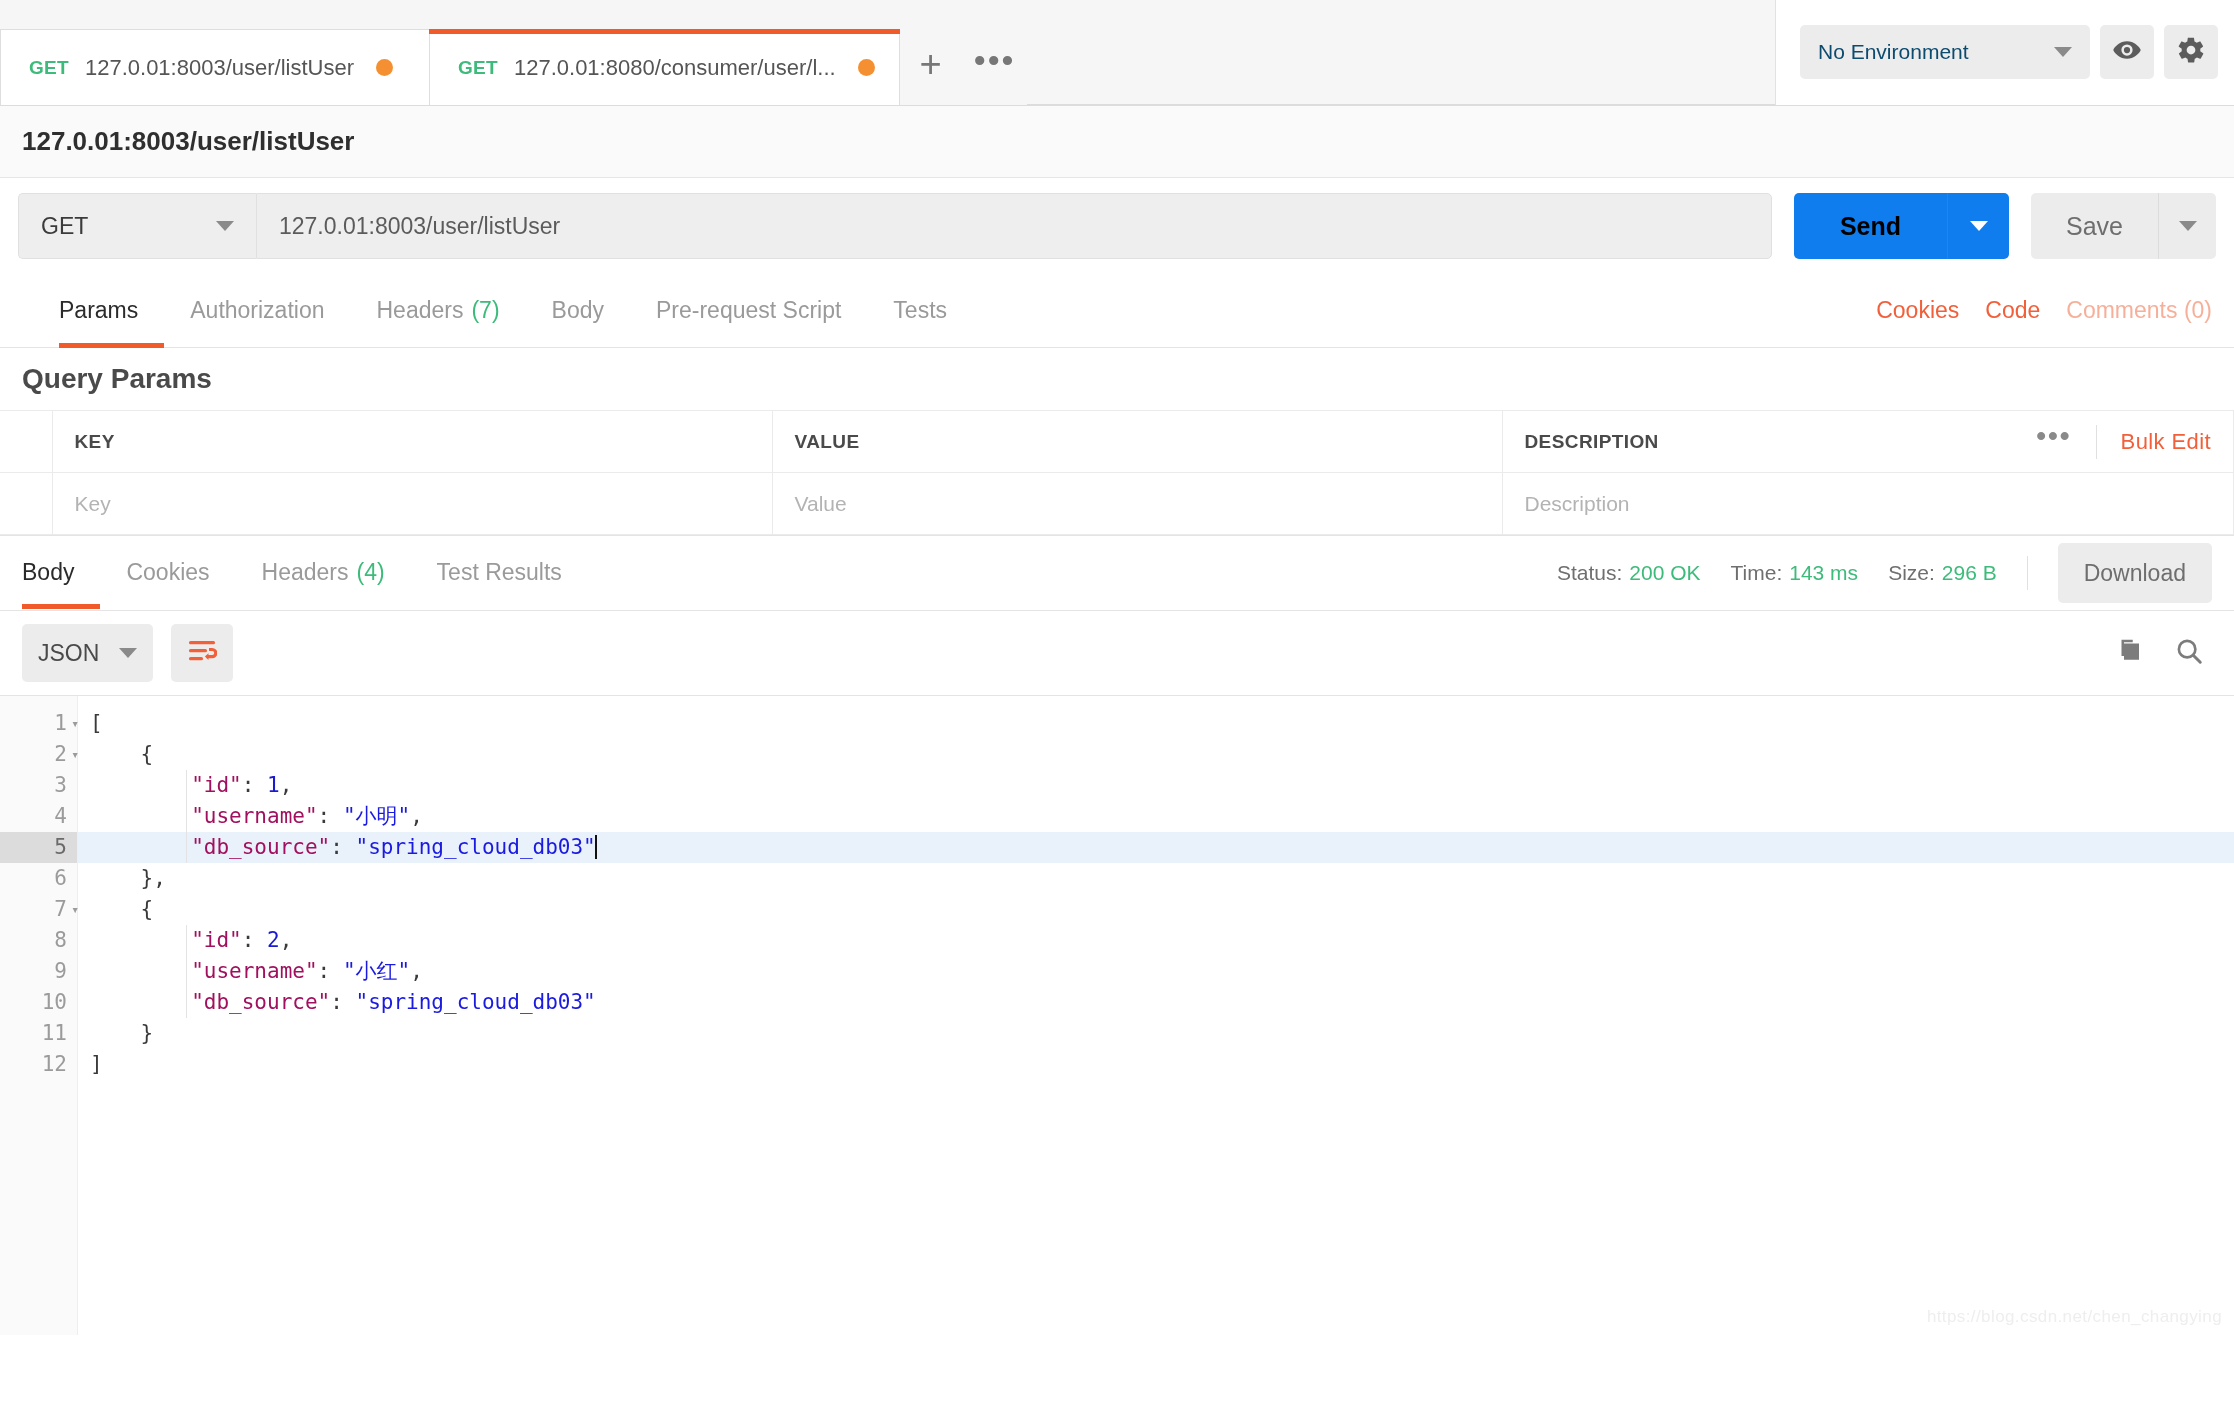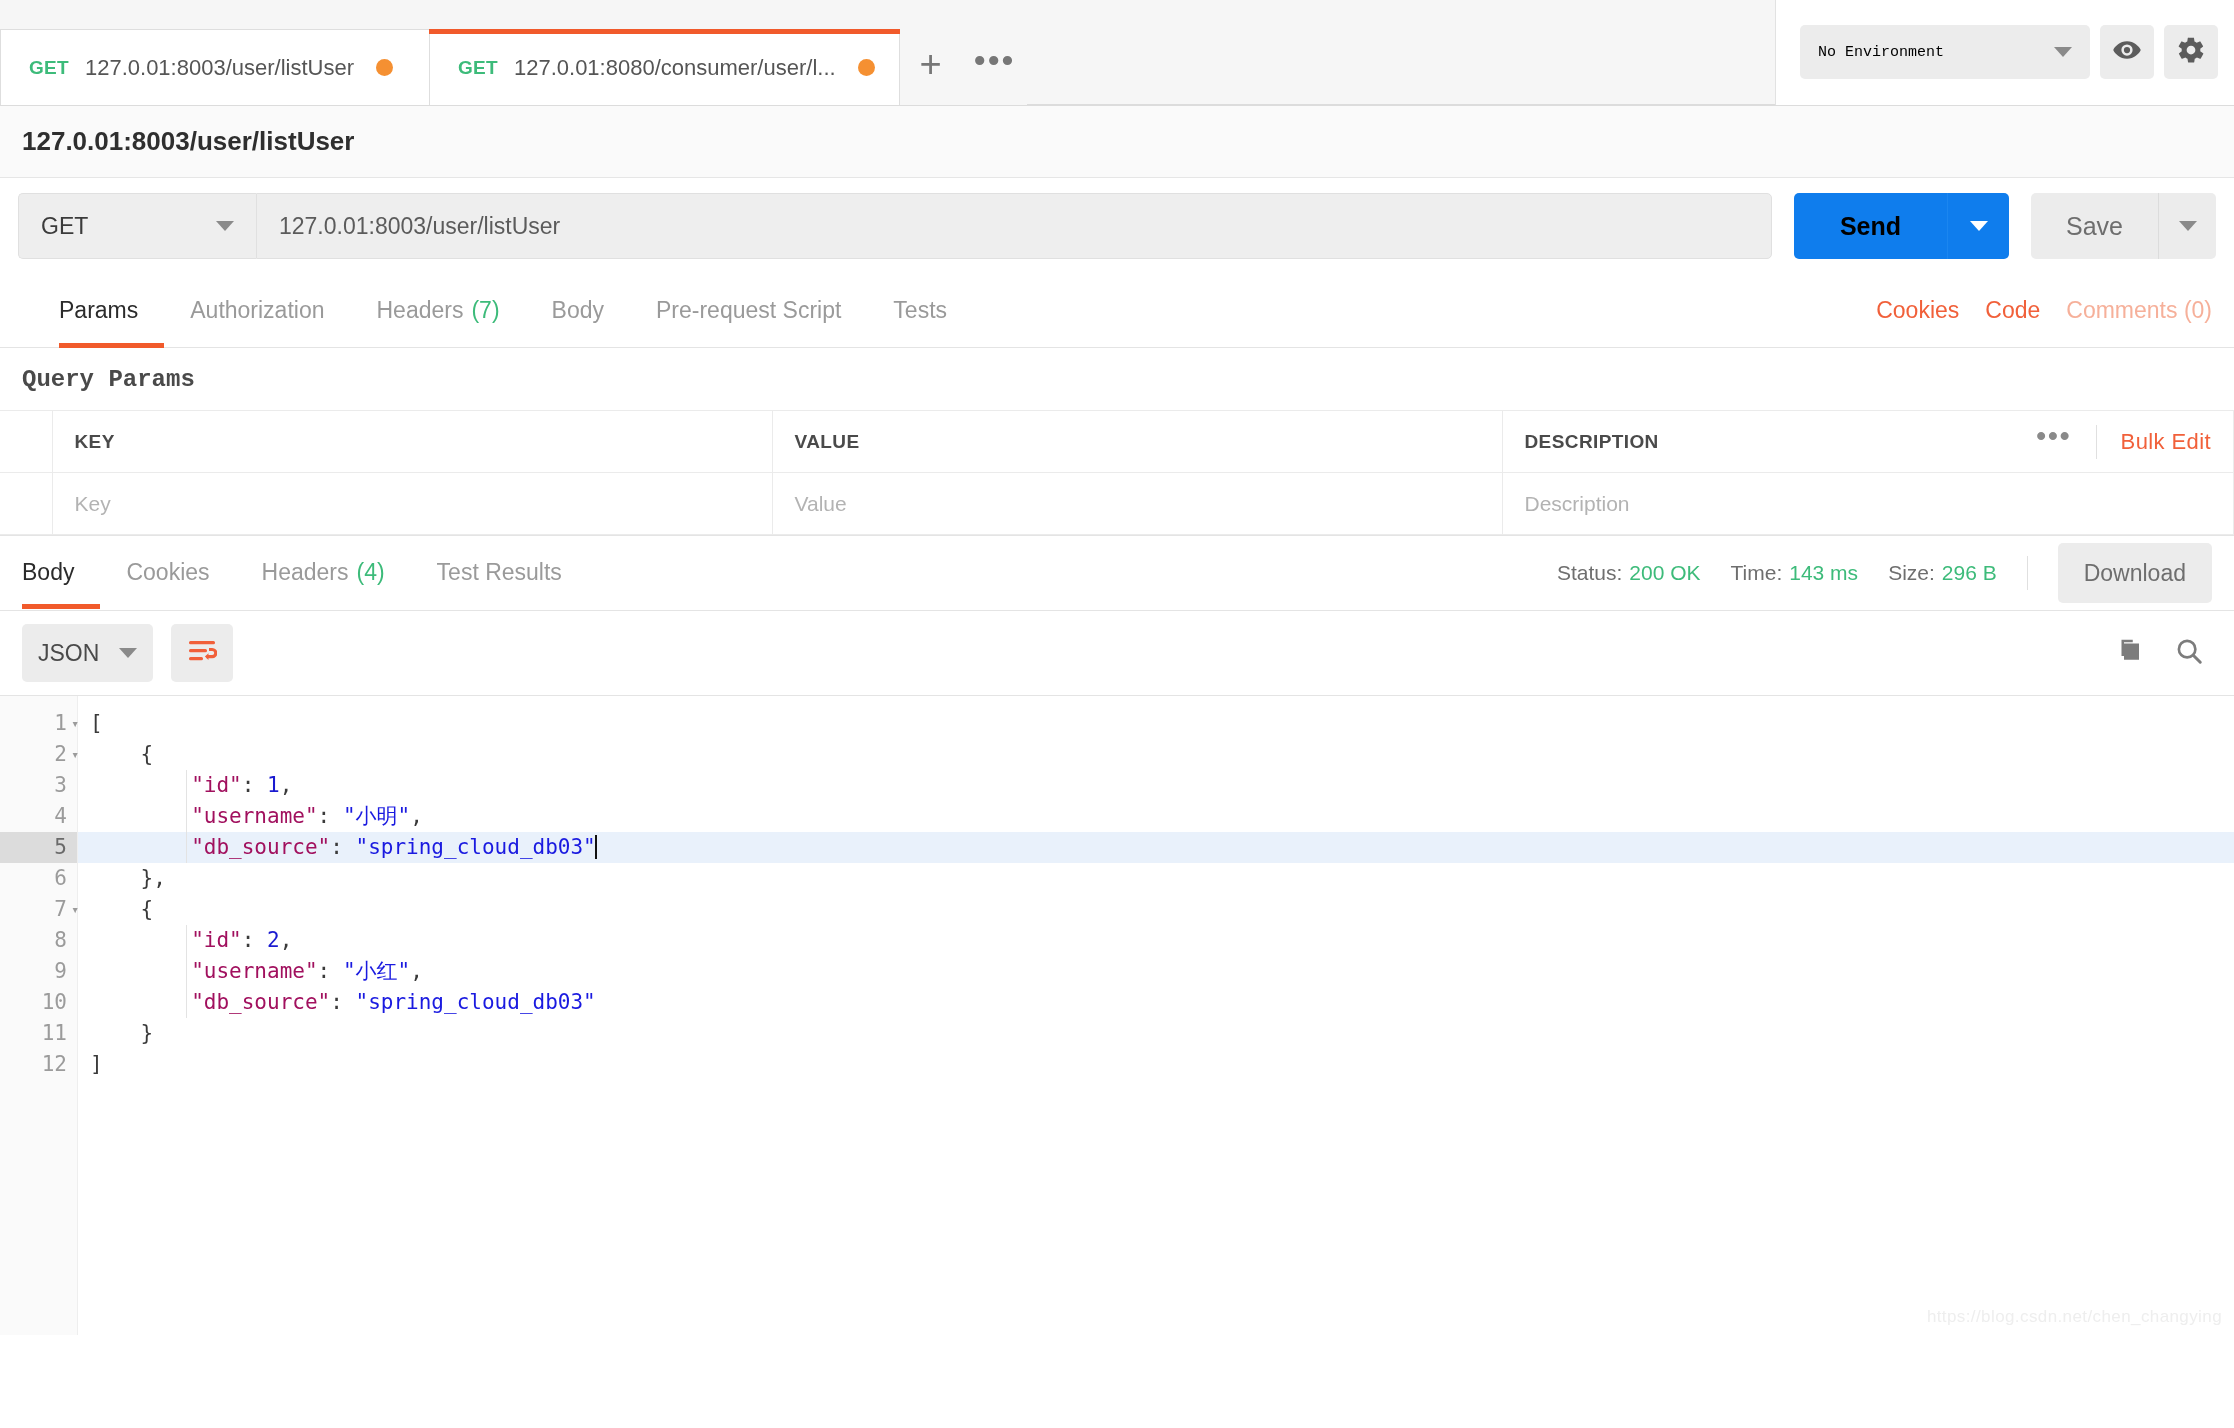--- a/index.html
+++ b/index.html
@@ -61,21 +61,21 @@
     height: 106px; padding: 0 16px 0 24px;
     border-left: 1px solid #e2e2e2;
     background: #ffffff;
   }
   .env-select {
     display: flex; align-items: center; justify-content: space-between;
     width: 290px; height: 54px;
     background: #ececec; border-radius: 5px;
     padding: 0 18px; cursor: pointer;
   }
-  .env-select-label { font-size: 15px; color: #000000; font-family: Liberation Mono, monospace; }
+  .env-select-label { font-size: 21px; color: #0c4a6e; }
   .caret {
     width: 0; height: 0;
     border-left: 9px solid transparent; border-right: 9px solid transparent;
     border-top: 10px solid #8a8a8a;
   }
   .icon-btn {
     width: 54px; height: 54px; background: #ececec; border-radius: 5px;
     display: flex; align-items: center; justify-content: center; cursor: pointer;
   }
 
@@ -156,21 +156,21 @@
   .rt .cnt { color: #3dbb7a; margin-left: 8px; }
   .req-tabs-right { display: flex; align-items: center; gap: 26px; }
   .link-orange { font-size: 23px; color: #f1603a; cursor: pointer; }
   .link-orange-dim { font-size: 23px; color: #f6b09a; cursor: pointer; }
 
   
   .qp-title-row {
     height: 62px; display: flex; align-items: center; padding: 0 22px;
     background: #ffffff;
   }
-  .qp-title { font-size: 24px; font-weight: bold; color: #4a4a4a; font-family: Liberation Mono, monospace; }
+  .qp-title { font-size: 28px; font-weight: bold; color: #4a4a4a; }
   .qp-table { width: 100%; border-collapse: collapse; }
   .qp-table th, .qp-table td {
     border: 1px solid #ebebeb; border-left: none; border-right: 1px solid #ebebeb;
     text-align: left; height: 62px; padding: 0 22px;
     font-size: 21px;
   }
   .qp-table th {
     background: #ffffff; font-size: 19px; font-weight: bold;
     color: #4a4a4a; letter-spacing: .4px;
   }

